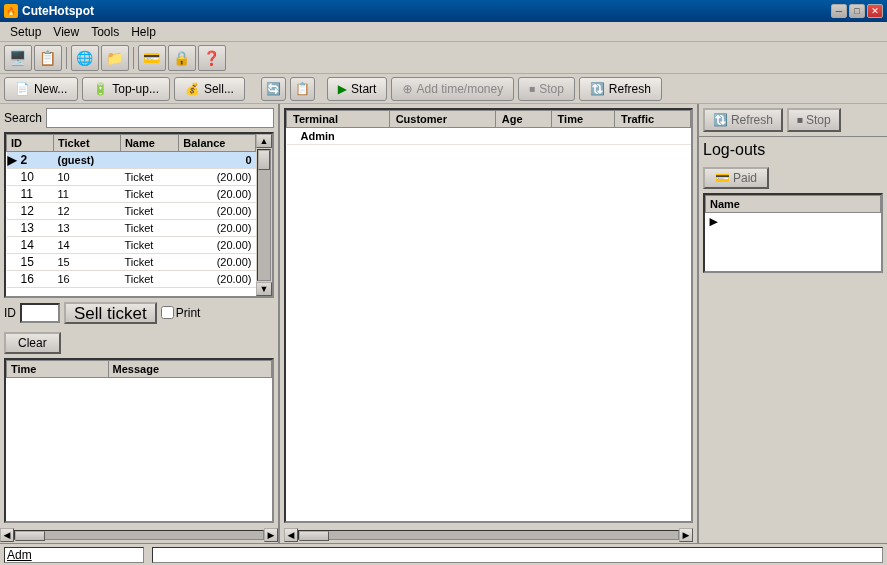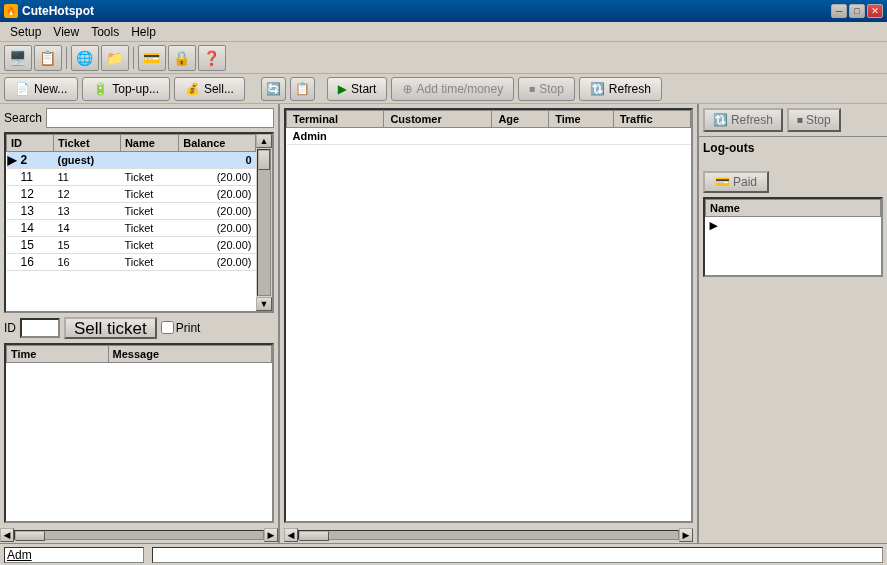--- a/index.html
+++ b/index.html
@@ -227,21 +227,21 @@
     }
     .terminal-table th {
       background: #d4d0c8;
       border: 1px solid #888;
       padding: 2px 6px;
       text-align: left;
       font-size: 11px;
       font-weight: bold;
     }
     .terminal-table td {
-      padding: 2px 6px;
+      padding: 2px 14px;
       font-size: 11px;
       border-bottom: 1px solid #e8e4e0;
     }
     .admin-row td { font-weight: bold; }
 
     
     .right-sidebar {
       width: 190px;
       display: flex;
       flex-direction: column;
@@ -271,21 +271,21 @@
       border: 2px inset #888;
       margin: 4px;
       color: #555;
       font-size: 12px;
       text-align: center;
     }
     .logouts-section {
       border-top: 1px solid #888;
       padding: 4px;
     }
-    .logouts-label { font-size: 12px; font-weight: bold; margin-bottom: 16px; }
+    .logouts-label { font-size: 16px; font-weight: normal; margin-bottom: 8px; }
     .paid-btn {
       height: 22px; padding: 0 10px;
       background: linear-gradient(to bottom, #e8e4e0, #c8c4c0);
       border: 2px outset #b0aca8;
       cursor: pointer;
       font-size: 12px;
       display: flex; align-items: center; gap: 3px;
       color: #666;
       margin-bottom: 4px;
     }
@@ -444,20 +444,29 @@
         <span style="position:absolute;left:1px;">▶</span>
         <span style="margin-left:10px;">2</span>
       </td>
       <td>(guest)</td>
       <td></td>
       <td style="text-align:right;">0</td>
     </tr>
                 <tr>
       <td style="position:relative;">
         <span style="position:absolute;left:1px;"></span>
+        <span style="margin-left:10px;">10</span>
+      </td>
+      <td>10</td>
+      <td>Ticket</td>
+      <td style="text-align:right;">(20.00)</td>
+    </tr>
+                <tr>
+      <td style="position:relative;">
+        <span style="position:absolute;left:1px;"></span>
         <span style="margin-left:10px;">11</span>
       </td>
       <td>11</td>
       <td>Ticket</td>
       <td style="text-align:right;">(20.00)</td>
     </tr>
                 <tr>
       <td style="position:relative;">
         <span style="position:absolute;left:1px;"></span>
         <span style="margin-left:10px;">12</span>
@@ -518,20 +527,23 @@
     <div class="bottom-controls">
       <span class="id-label">ID</span>
       <input class="id-input" type="text" style="">
       <button class="sell-btn">Sell ticket</button>
       <label class="print-check">
         <input type="checkbox" style="">
         <span>Print</span>
       </label>
     </div>
 
+    <div class="clear-row">
+      <button class="clear-btn">Clear</button>
+    </div>
 
     <div class="log-table-container" style="flex:1;">
       <table class="log-table">
         <thead>
           <tr>
             <th>Time</th>
             <th>Message</th>
           </tr>
         </thead>
         <tbody id="log-table-body">

